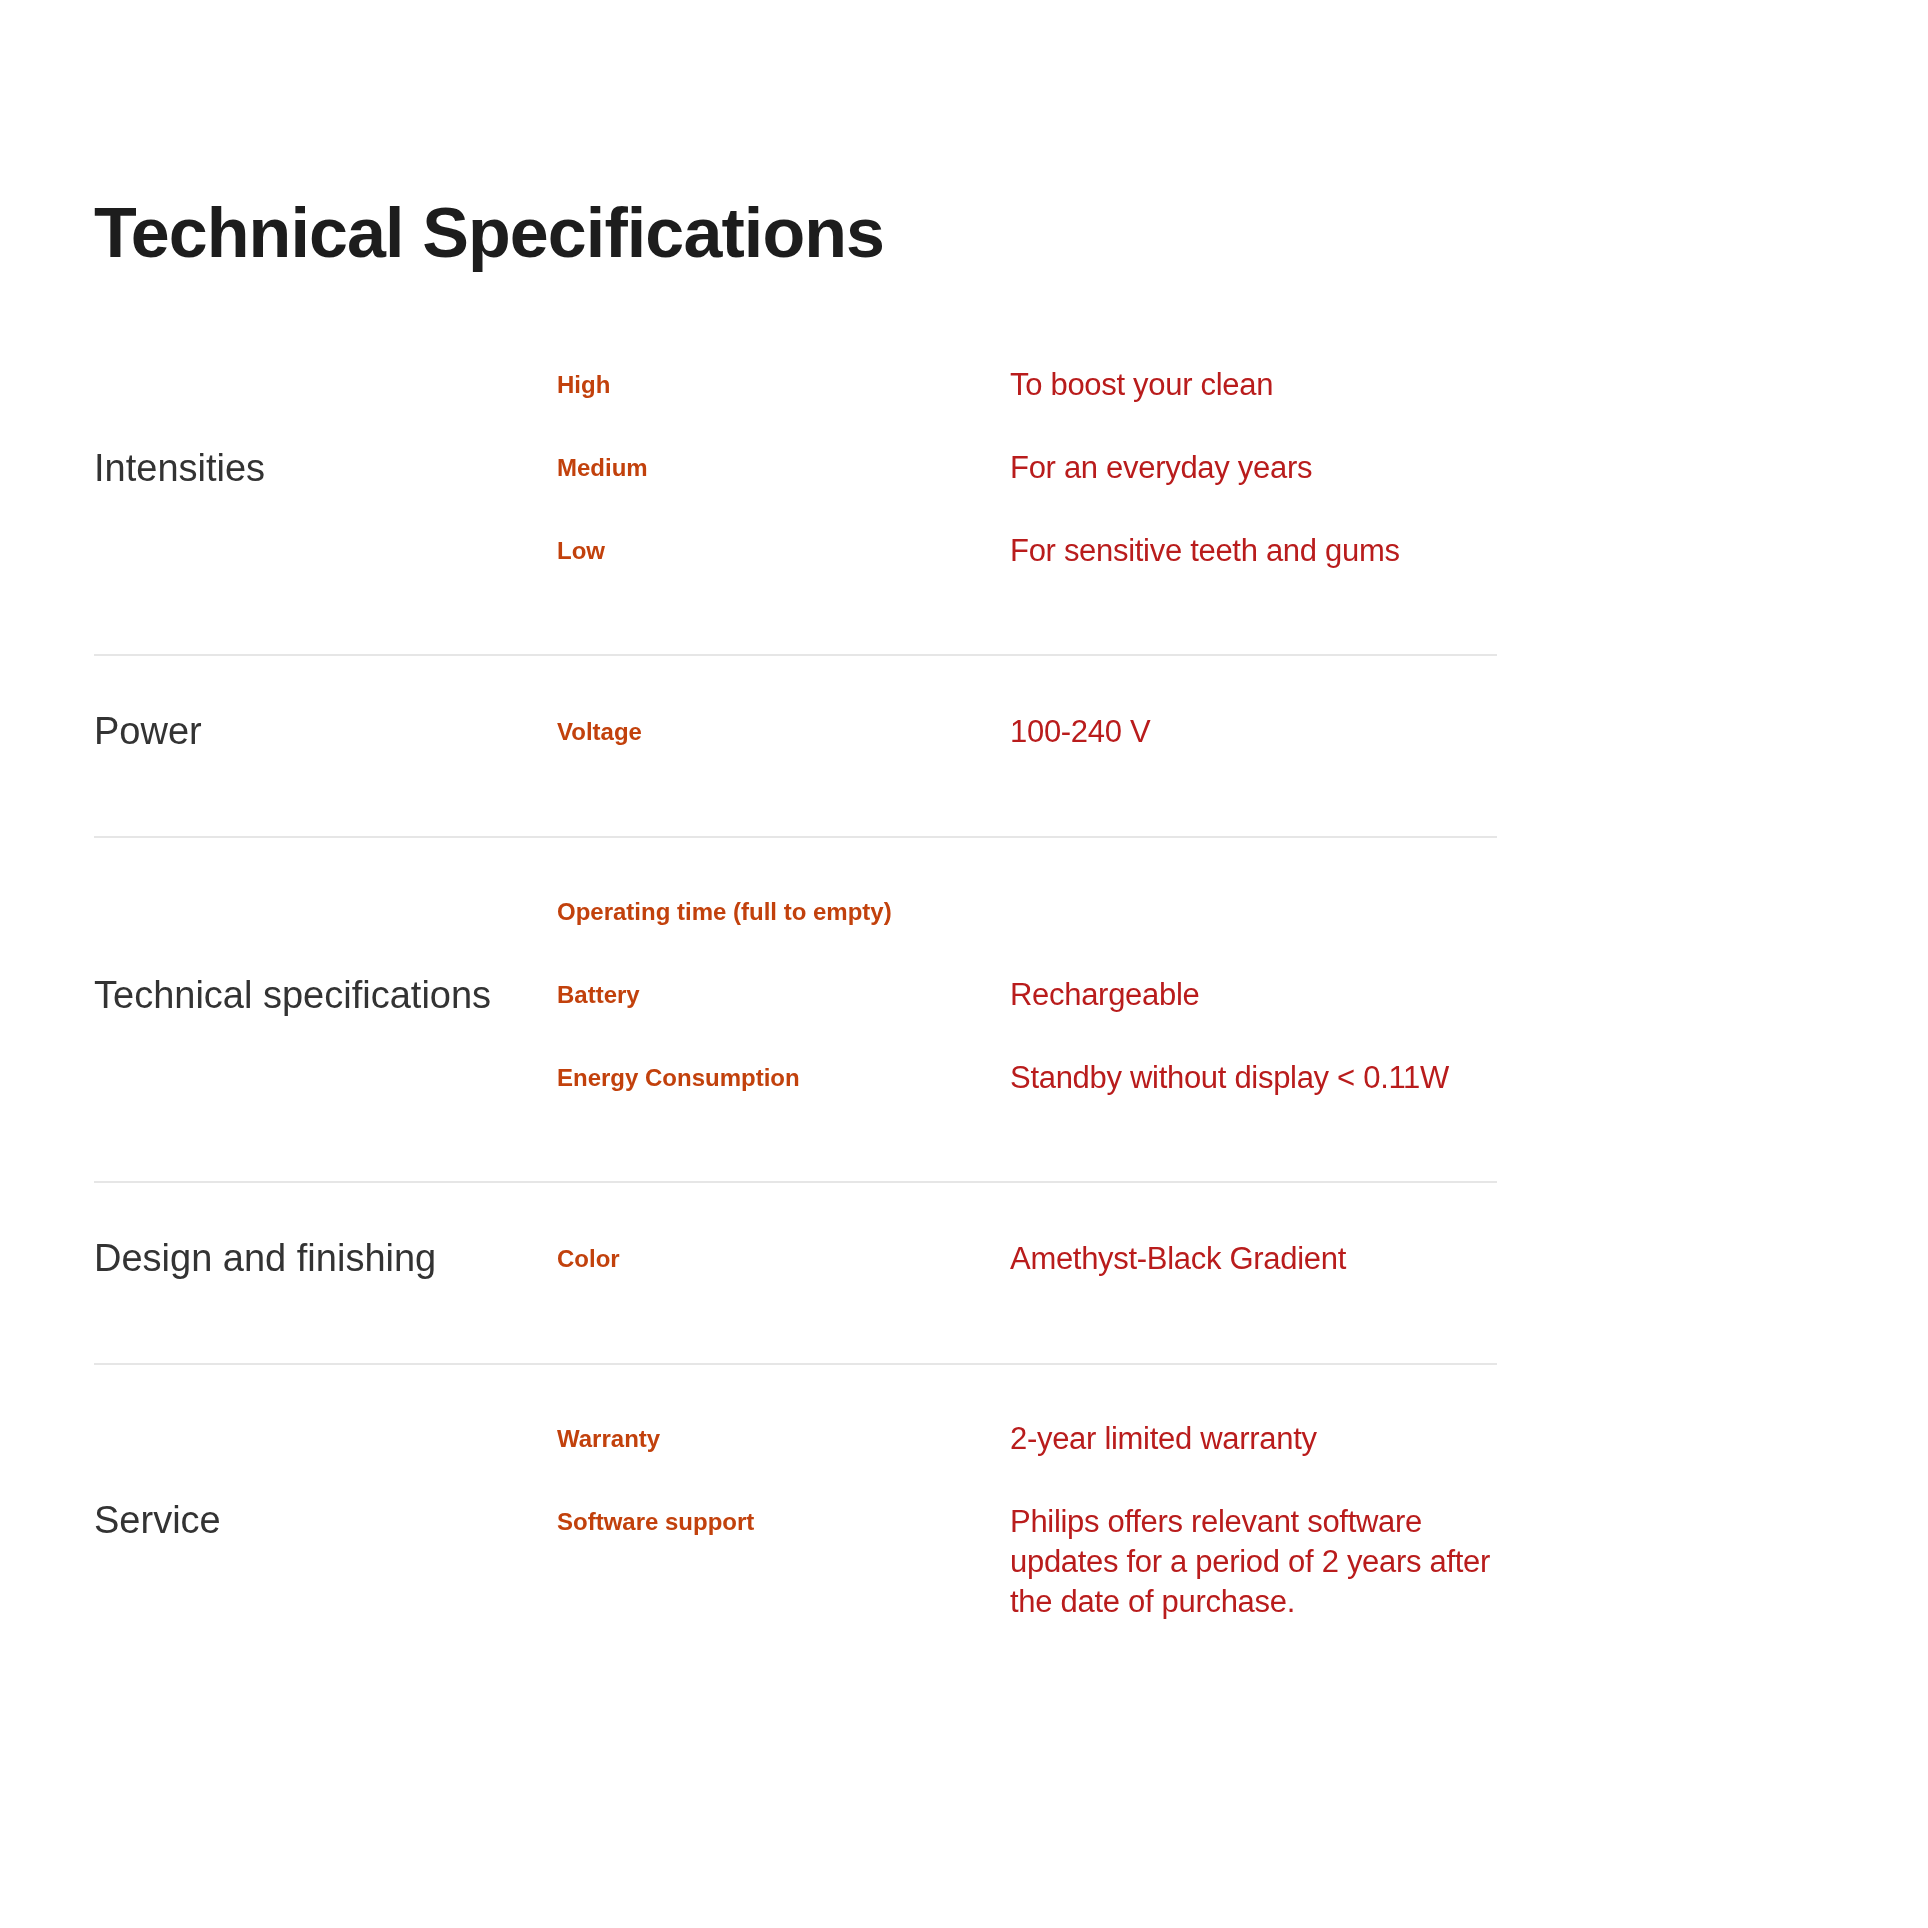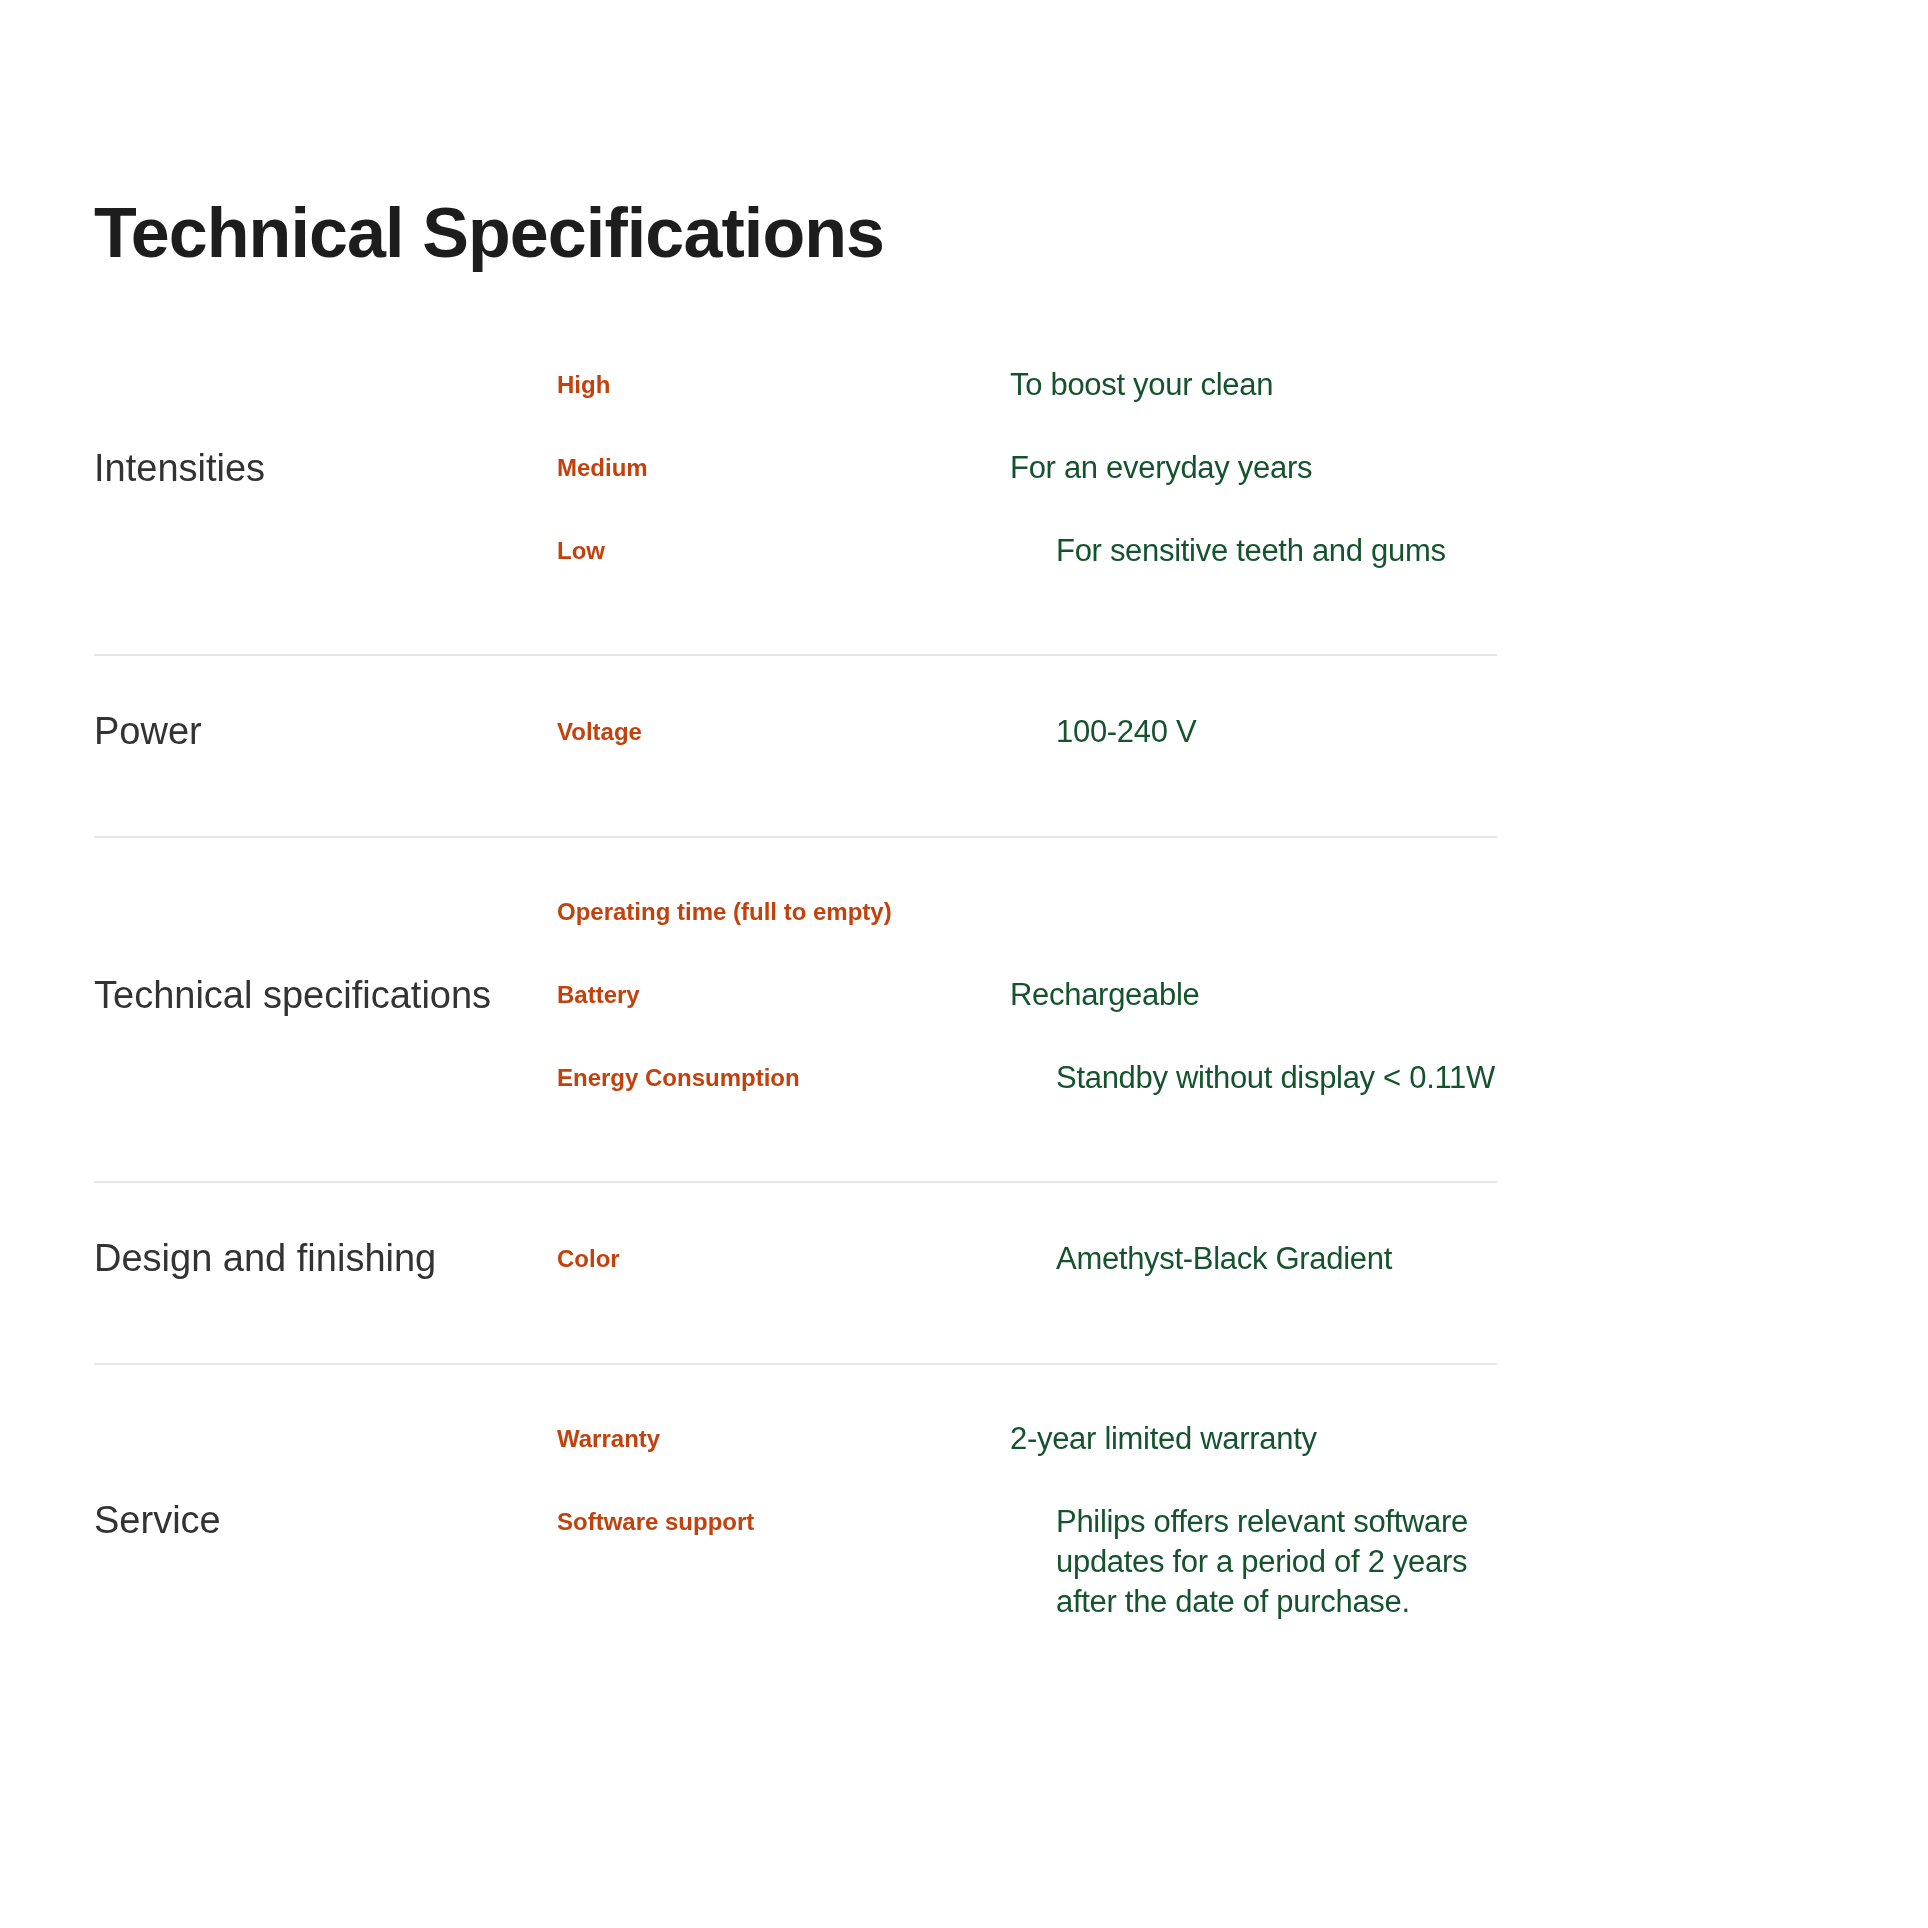--- a/index.html
+++ b/index.html
@@ -49,38 +49,37 @@
     flex: 1;
     min-width: 0;
   }
   .row {
     display: flex;
     align-items: flex-start;
     margin-bottom: 43px;
   }
   .row:last-child {
     margin-bottom: 0;
-    gap: 46px;
   }
   .label {
     flex: none;
     width: 453px;
     font-size: 24px;
     line-height: 40px;
     font-weight: 700;
     color: #c2410c;
     padding-right: 19px;
     box-sizing: border-box;
   }
   .value {
     flex: 1;
     font-size: 31px;
     line-height: 40px;
     font-weight: 400;
-    color: #14532d;
+    color: #b91c1c;
     letter-spacing: -0.3px;
   }
   hr.divider {
     border: none;
     border-top: 2.8px solid #e6e6e6;
     margin: 0;
     height: 0;
   }
 </style>
 </head>

